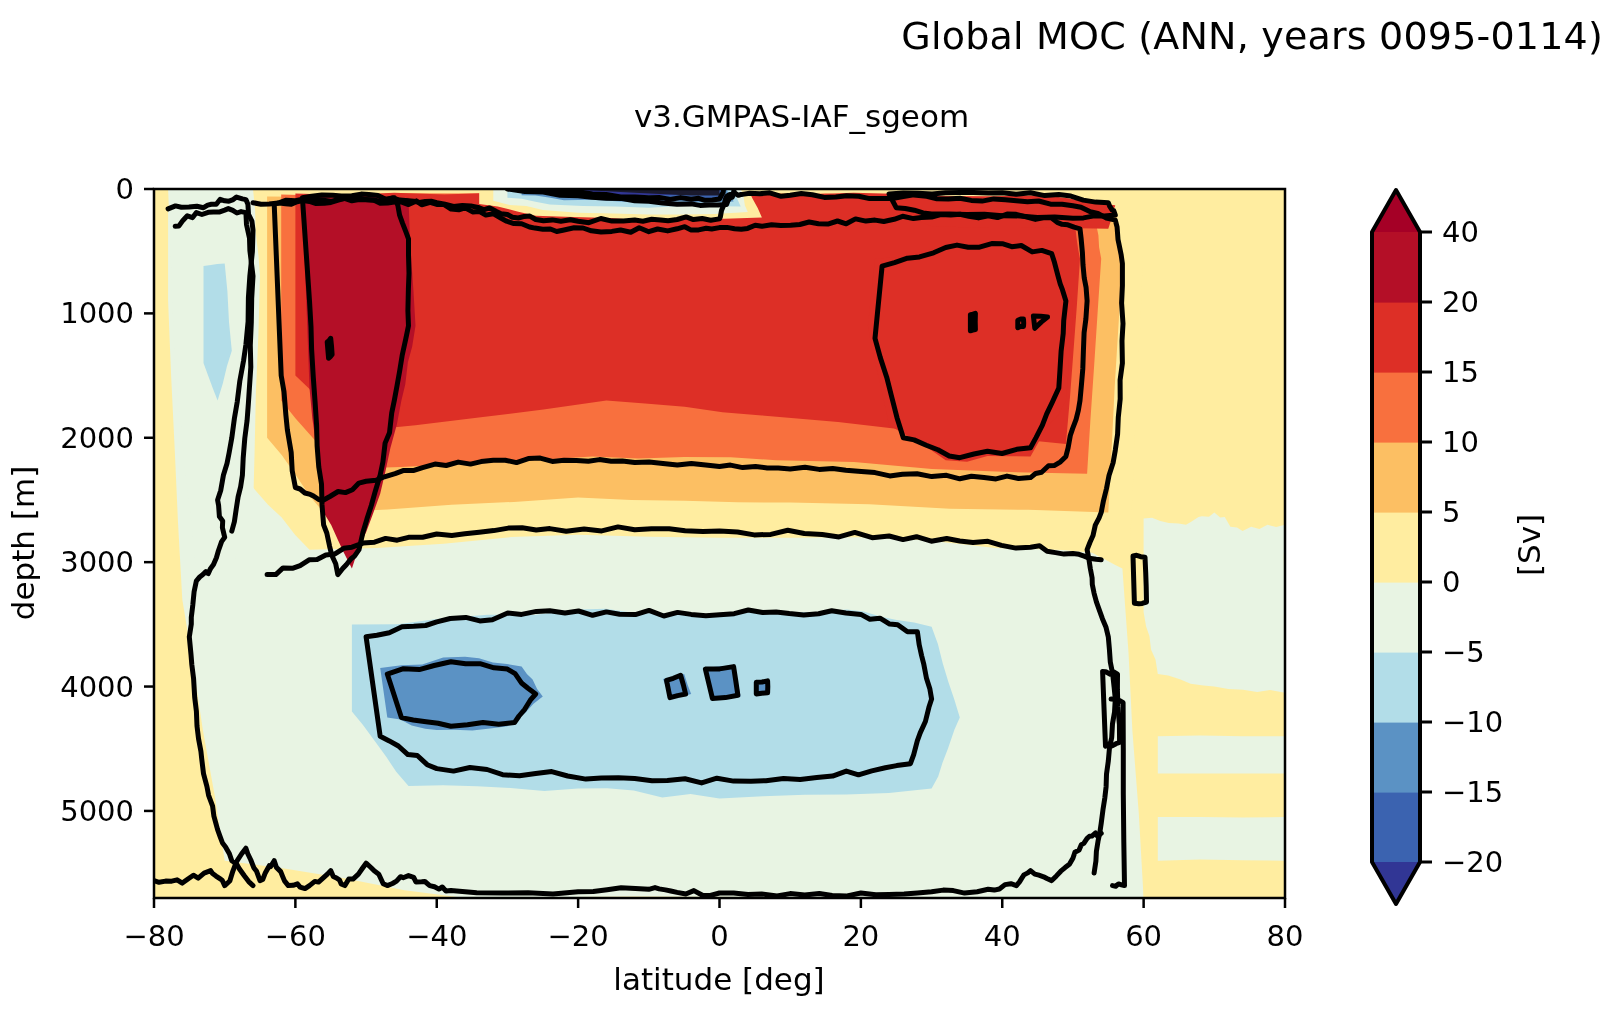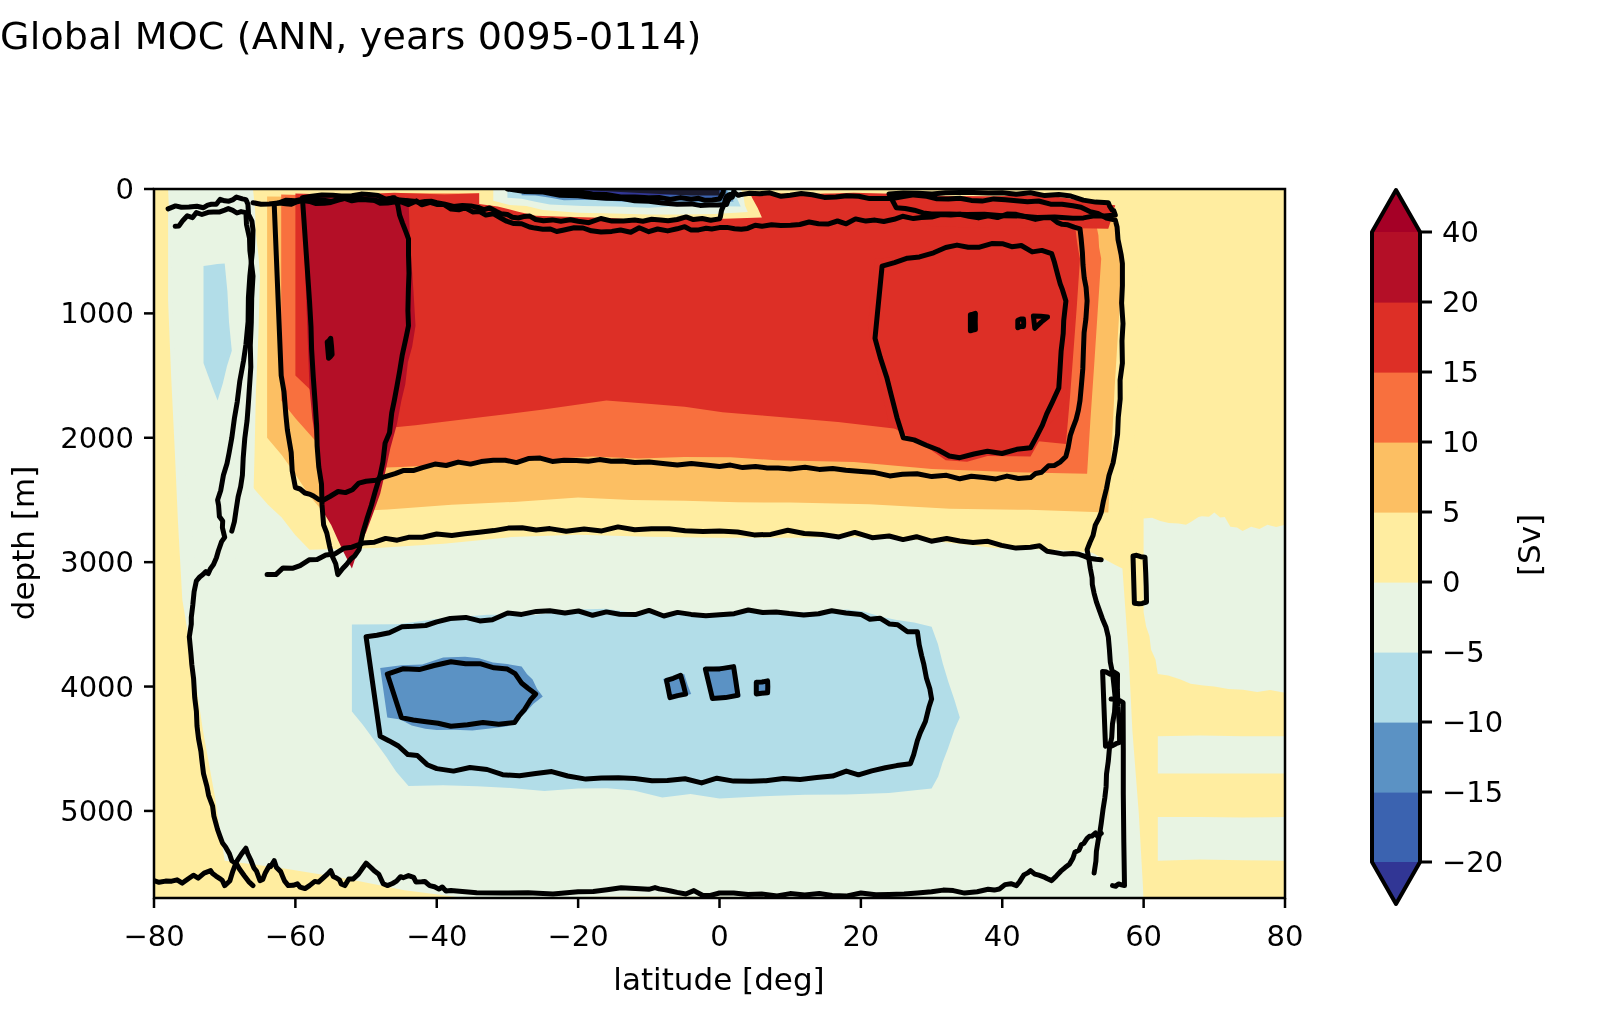--- a/index.html
+++ b/index.html
@@ -1,32 +1,33 @@
 <!DOCTYPE html>
 <html><head>
 <meta charset="utf-8">
 <style>
   html,body{margin:0;padding:0;background:#ffffff;}
   body{width:1603px;height:1030px;position:relative;
        font-family:"DejaVu Sans","Liberation Sans",sans-serif;color:#000;}
   .fig{position:absolute;inset:0;}
-  #title{position:absolute;left:0;right:0;top:14px;text-align:left;
+  #title{position:absolute;left:0;right:0;top:14px;text-align:right;
          font-size:38px;letter-spacing:.2px;}
   #subtitle{position:absolute;left:0;right:0;top:98px;text-align:center;
             font-size:31px;}
   #plotsvg{position:absolute;left:0;top:0;}
   .tlabel{font-size:29px;fill:#000;}
   .axlabel{font-size:31px;fill:#000;}
 </style>
 </head>
 <body>
 
 <div class="fig">
 
   <div id="title">Global MOC (ANN, years 0095-0114)</div>
+  <div id="subtitle">v3.GMPAS-IAF_sgeom</div>
 
   <svg id="plotsvg" width="1603" height="1030">
     <defs>
       <clipPath id="axclip">
           <rect x="154" y="189" width="1131" height="709"></rect>
         </clipPath>
       <clipPath id="cbclip">
           <rect x="1372" y="195" width="48" height="700"></rect>
         </clipPath>
     </defs>

